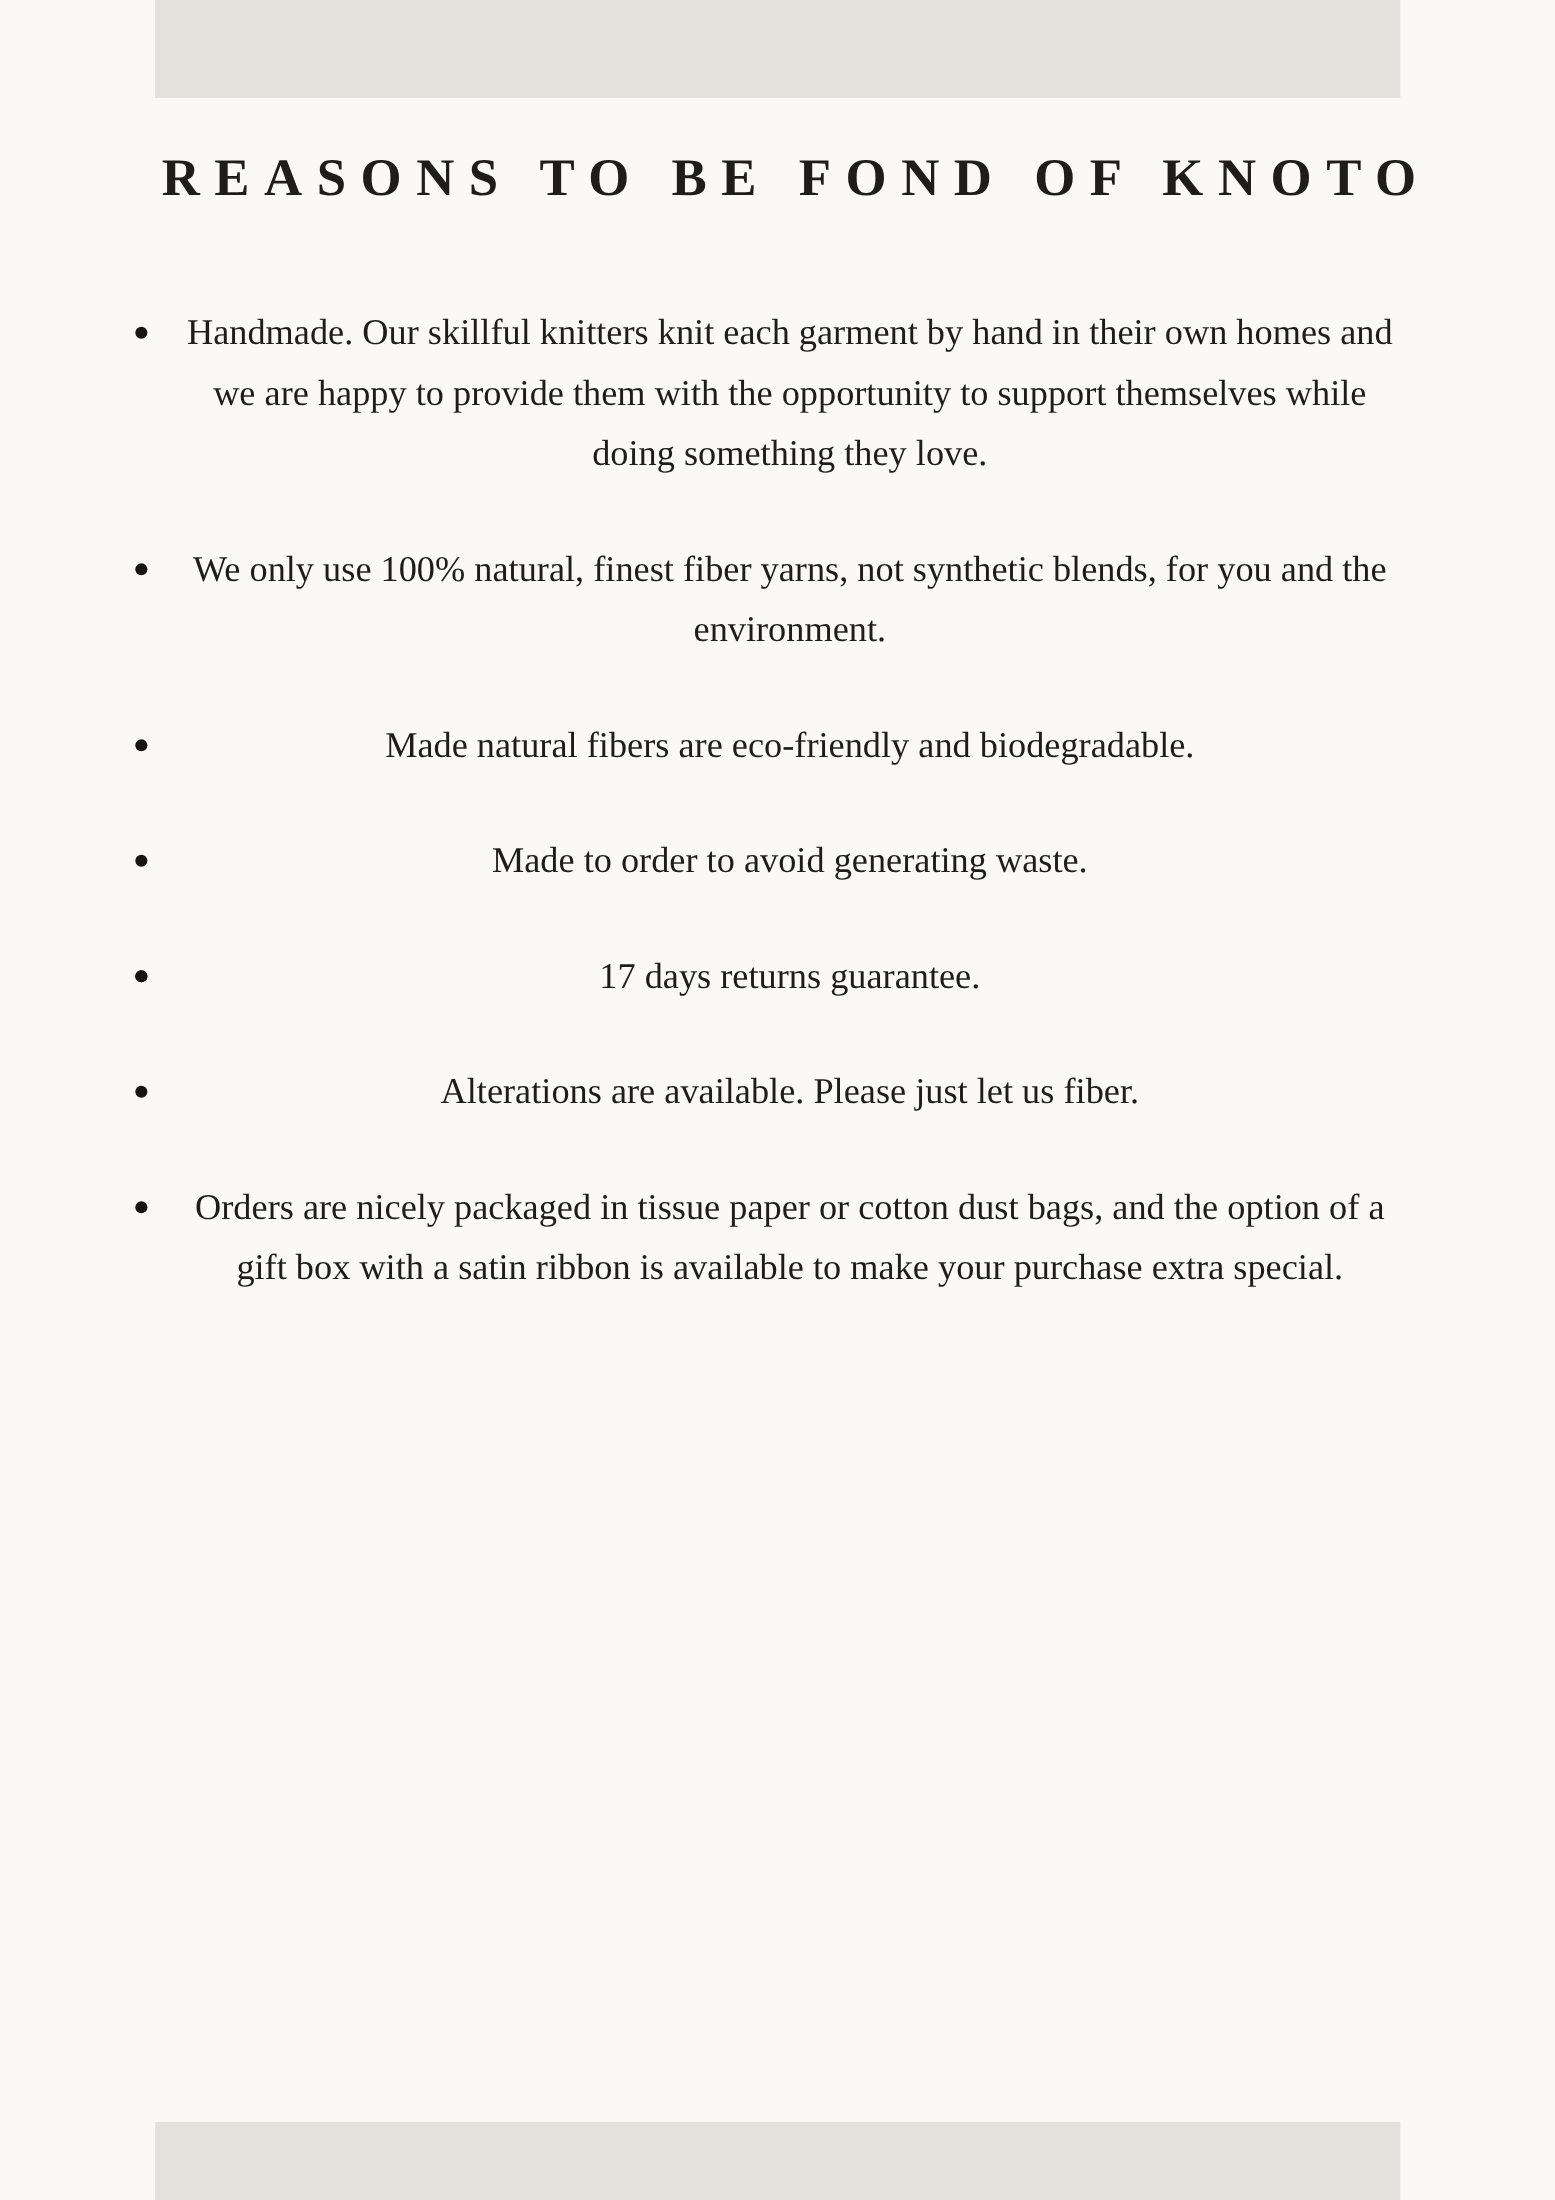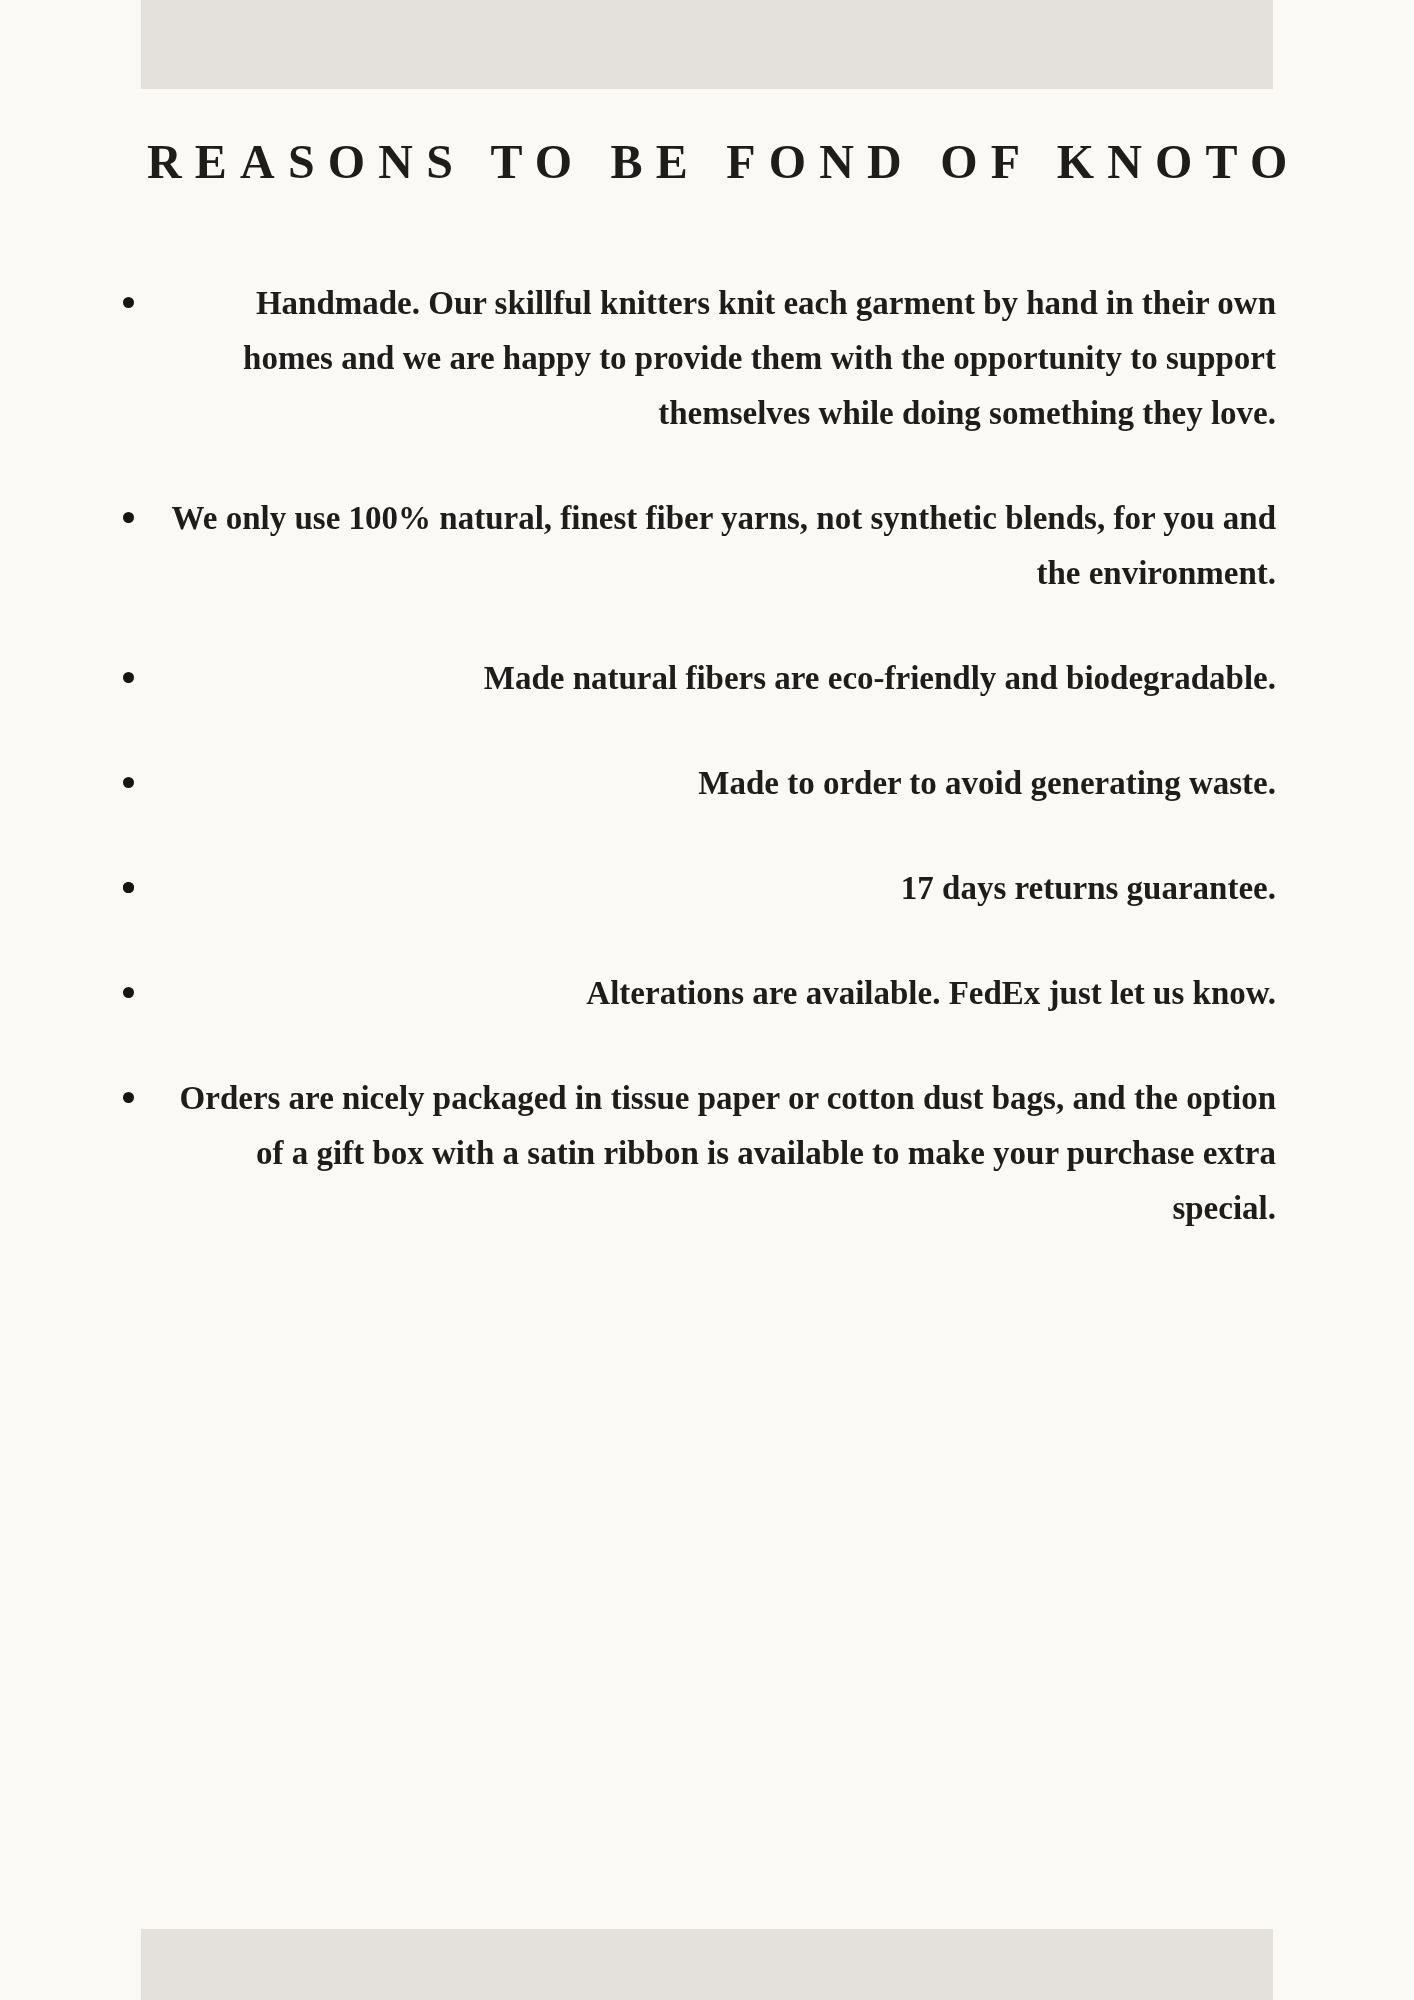--- a/index.html
+++ b/index.html
@@ -44,22 +44,21 @@
   }
   .bullet-list{
     list-style:none;
     margin-top:90px;
   }
   .bullet-list li{
     position:relative;
     font-size:33px;
     line-height:55px;
     margin-bottom:50px;
-    text-align:right;
-    font-weight:bold;
+    text-align:center;
   }
   .dot{
     position:absolute;
     left:-37px;
     top:21px;
     width:11px;
     height:11px;
     border-radius:50%;
     background:var(--dot);
   }
@@ -92,21 +91,21 @@
       </li>
       <li>
         <span class="dot"></span>
       </li>
       <li>
         <span class="dot"></span>
         <span>17 days returns guarantee.</span>
       </li>
       <li>
         <span class="dot"></span>
-        <span>Alterations are available. FedEx just let us know.</span>
+        <span>Alterations are available. Please just let us fiber.</span>
       </li>
       <li>
         <span class="dot"></span>
         <span>Orders are nicely packaged in tissue paper or cotton dust bags, and the option of a gift box with a satin ribbon is available to make your purchase extra special.</span>
       </li>
     </ul>
   </div>
 
   <div class="band band-bottom"></div>
 </div>

